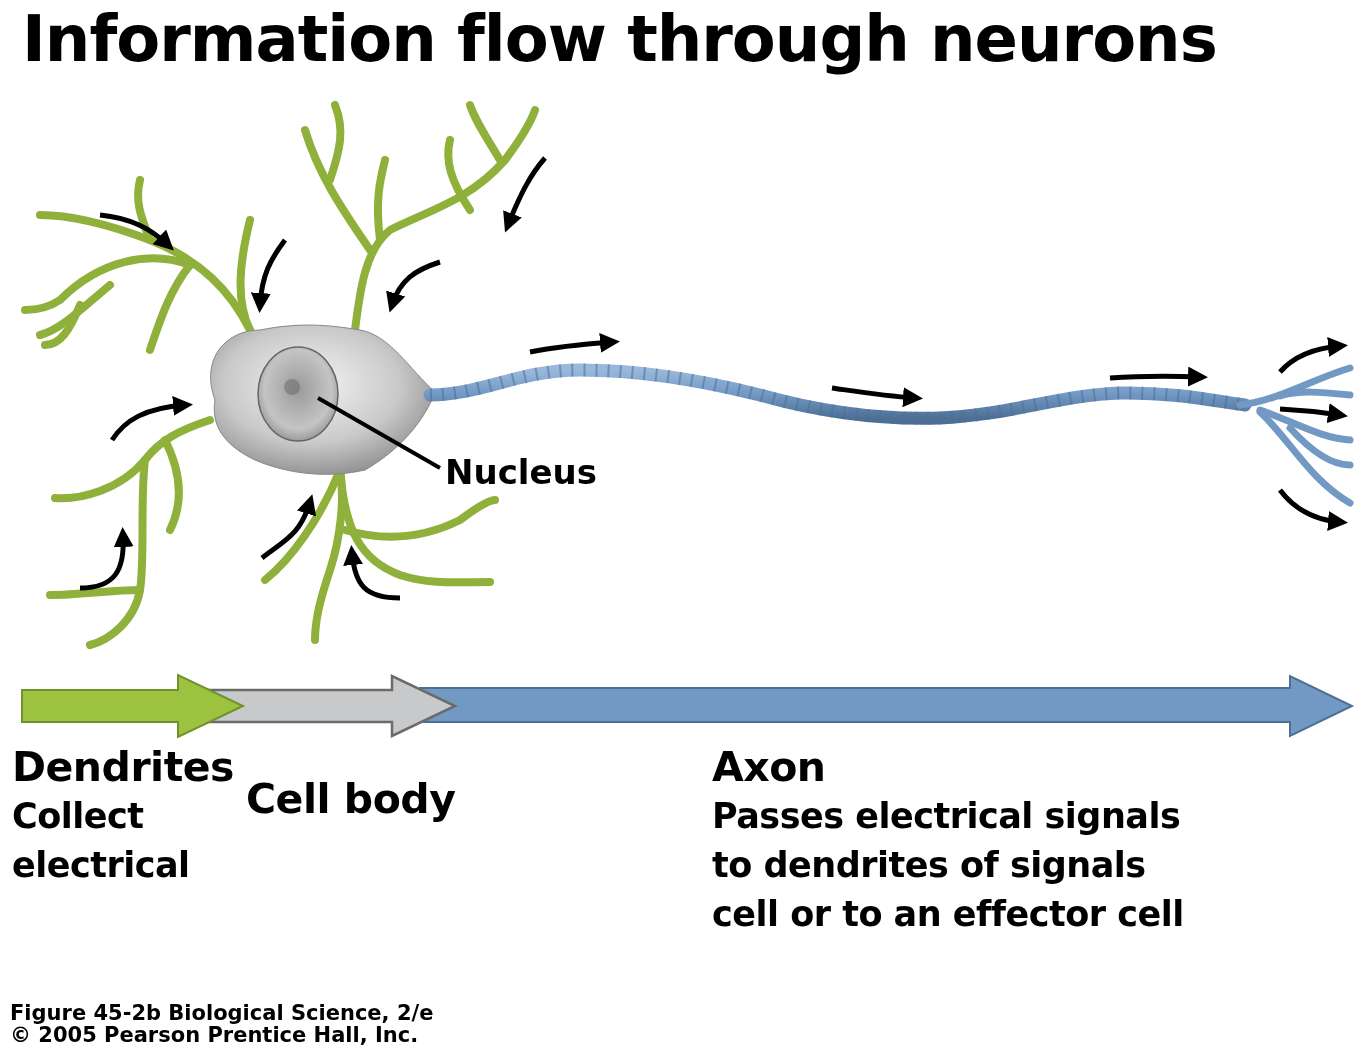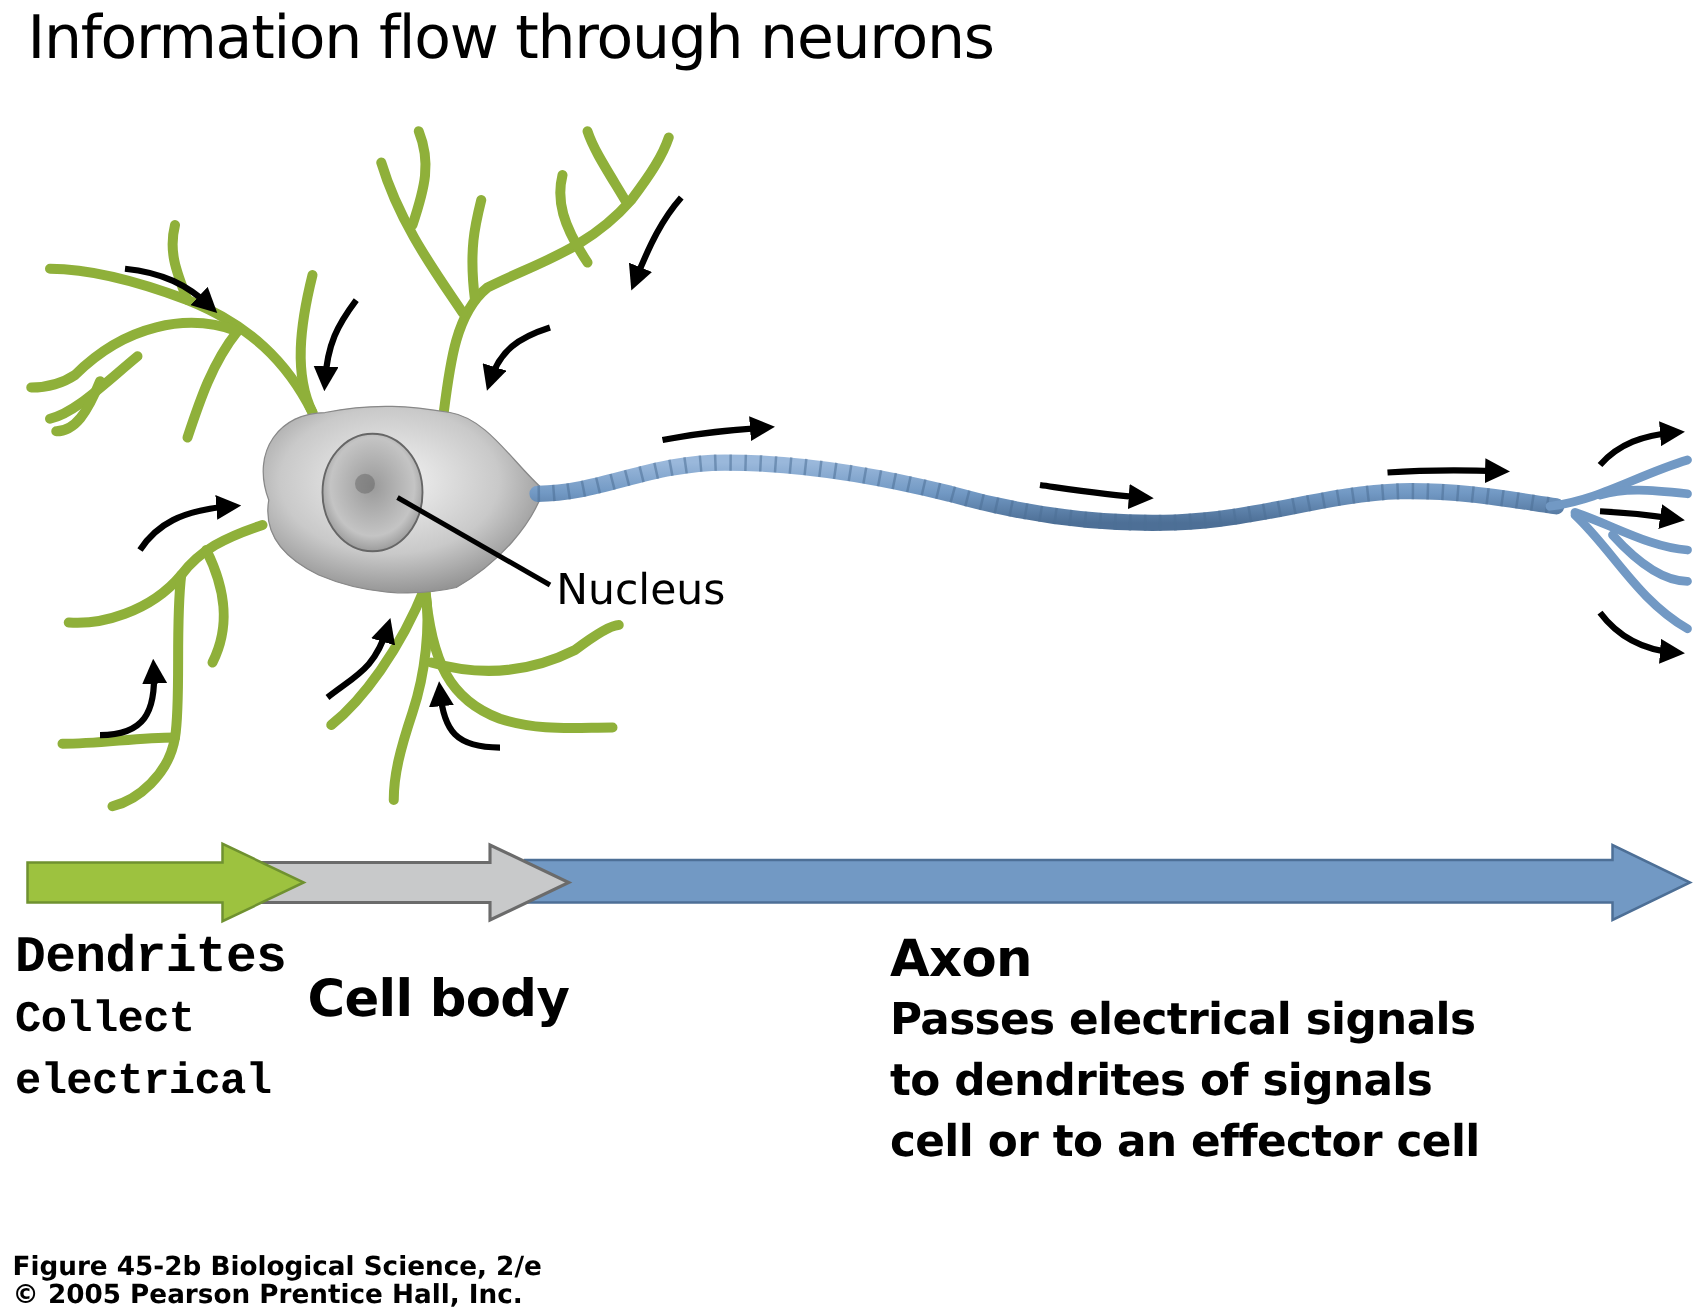--- a/index.html
+++ b/index.html
@@ -1,21 +1,21 @@
 <!DOCTYPE html>
 <html><head>
 <meta charset="utf-8">
 <style>
   html, body { margin: 0; padding: 0; background: #ffffff; }
   body { width: 1366px; height: 1048px; position: relative; overflow: hidden;
          font-family: "DejaVu Sans", "Liberation Sans", sans-serif; color: #000; }
-  .title { position: absolute; left: 22px; top: 2px; font-size: 48px; font-weight: normal;
+  .title { position: absolute; left: 22px; top: 2px; font-size: 64px; font-weight: bold;
            letter-spacing: -1px; white-space: nowrap; }
   svg.neuron { position: absolute; left: 0; top: 0; }
-  .nucleus-label { position: absolute; left: 445px; top: 452px; font-size: 34px; font-weight: normal; }
+  .nucleus-label { position: absolute; left: 445px; top: 452px; font-size: 34px; font-weight: bold; }
   .label-block { position: absolute; font-weight: bold; }
   .label-head { font-size: 41px; line-height: 50px; letter-spacing: -0.5px; }
   .label-desc { font-size: 35px; line-height: 49px; letter-spacing: -0.5px; }
   .label-desc span { display: block; white-space: nowrap; }
   .caption { position: absolute; left: 10px; top: 1002px; font-size: 21px; font-weight: bold; line-height: 22px; }
   .caption span { display: block; }
 </style>
 </head>
 <body>
 
@@ -109,21 +109,21 @@
   <g>
     <path d="M200,690 L392,690 L392,676 L455,706 L392,736 L392,722 L200,722 Z" fill="#c8c9ca" stroke="#6b6b6b" stroke-width="2.5"></path>
   </g>
   <g>
     <path d="M22,690 L178,690 L178,675 L243,706 L178,737 L178,722 L22,722 Z" fill="#9dc23f" stroke="#6f9130" stroke-width="2"></path>
   </g>
 </svg>
 
 <div class="nucleus-label">Nucleus</div>
 
-<div class="label-block" style="left:12px; top:742px;font-family:Liberation Mono, monospace;">
+<div class="label-block" style="left:12px; top:742px;">
   <div class="label-head">Dendrites</div>
   <div class="label-desc">
     <span>Collect</span>
     <span>electrical</span>
   </div>
 </div>
 
 <div class="label-block" style="left:246px; top:774px;">
   <div class="label-head">Cell body</div>
 </div>

